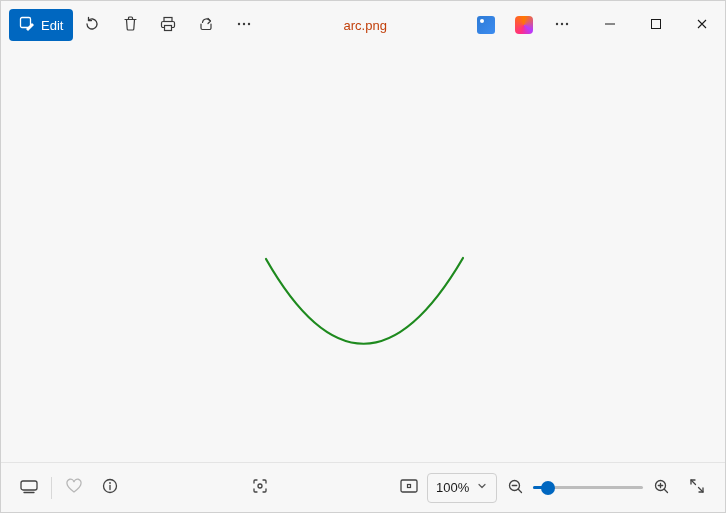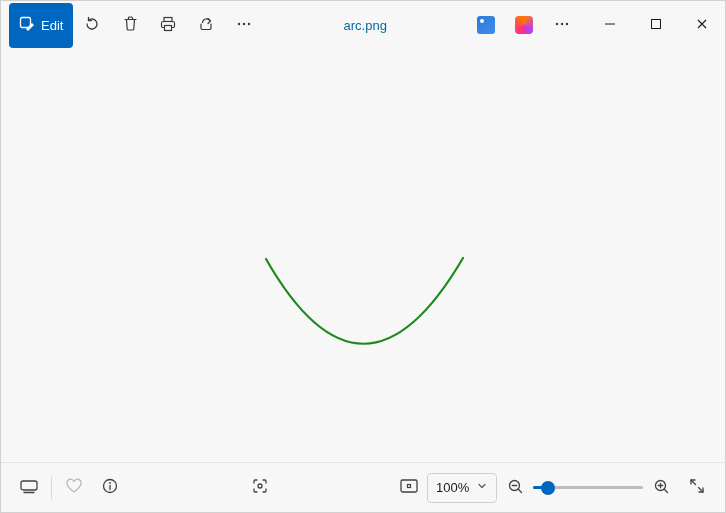--- a/index.html
+++ b/index.html
@@ -32,37 +32,37 @@
   .edit-btn {
     display: flex;
     align-items: center;
     gap: 6px;
     background: #0067c0;
     color: #fff;
     border: none;
     padding: 6px 10px;
     border-radius: 4px;
     font-size: 13px;
-    height: 45px;
+    height: 32px;
   }
   .tb-icon-btn {
     width: 38px;
     height: 38px;
     display: flex;
     align-items: center;
     justify-content: center;
     border: none;
     background: transparent;
     color: #3a3a3a;
   }
   .title-area {
     flex: 1;
     text-align: center;
     font-size: 13px;
-    color: #0369a1;
+    color: #c2410c;
   }
   .title-right {
     display: flex;
     align-items: center;
   }
   .win-controls {
     display: flex;
     align-items: center;
     margin-left: 6px;
   }

